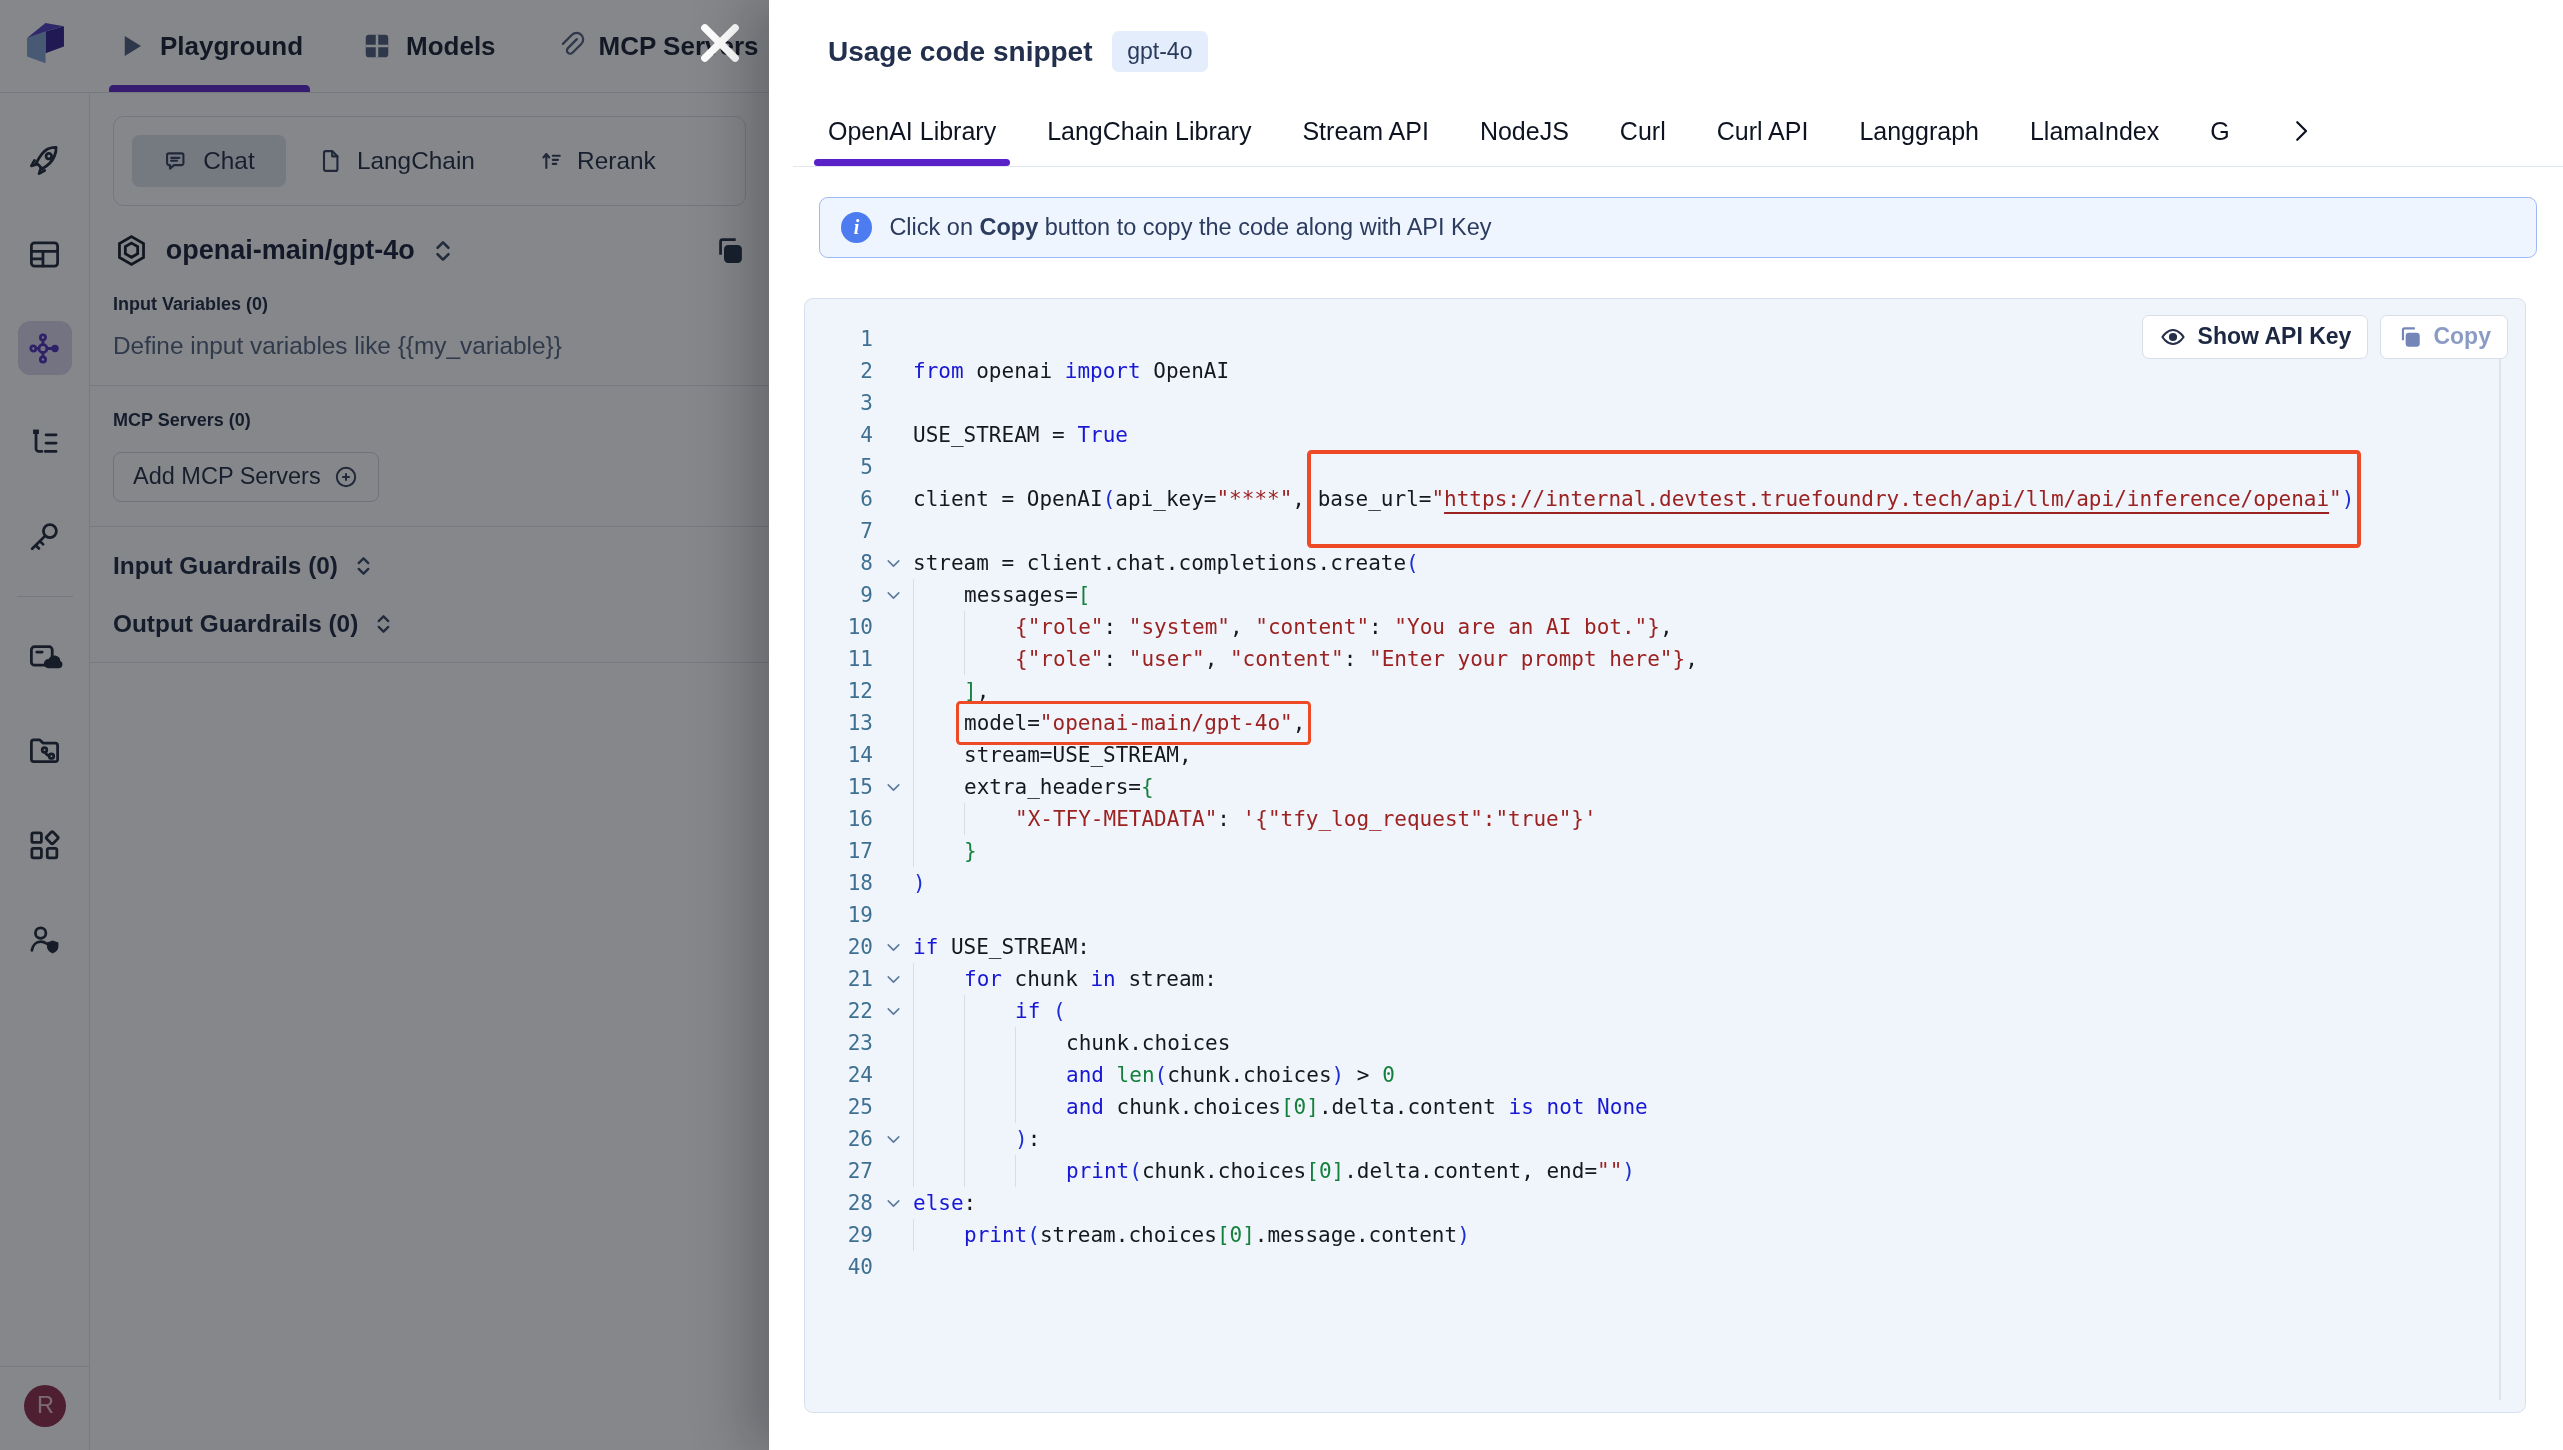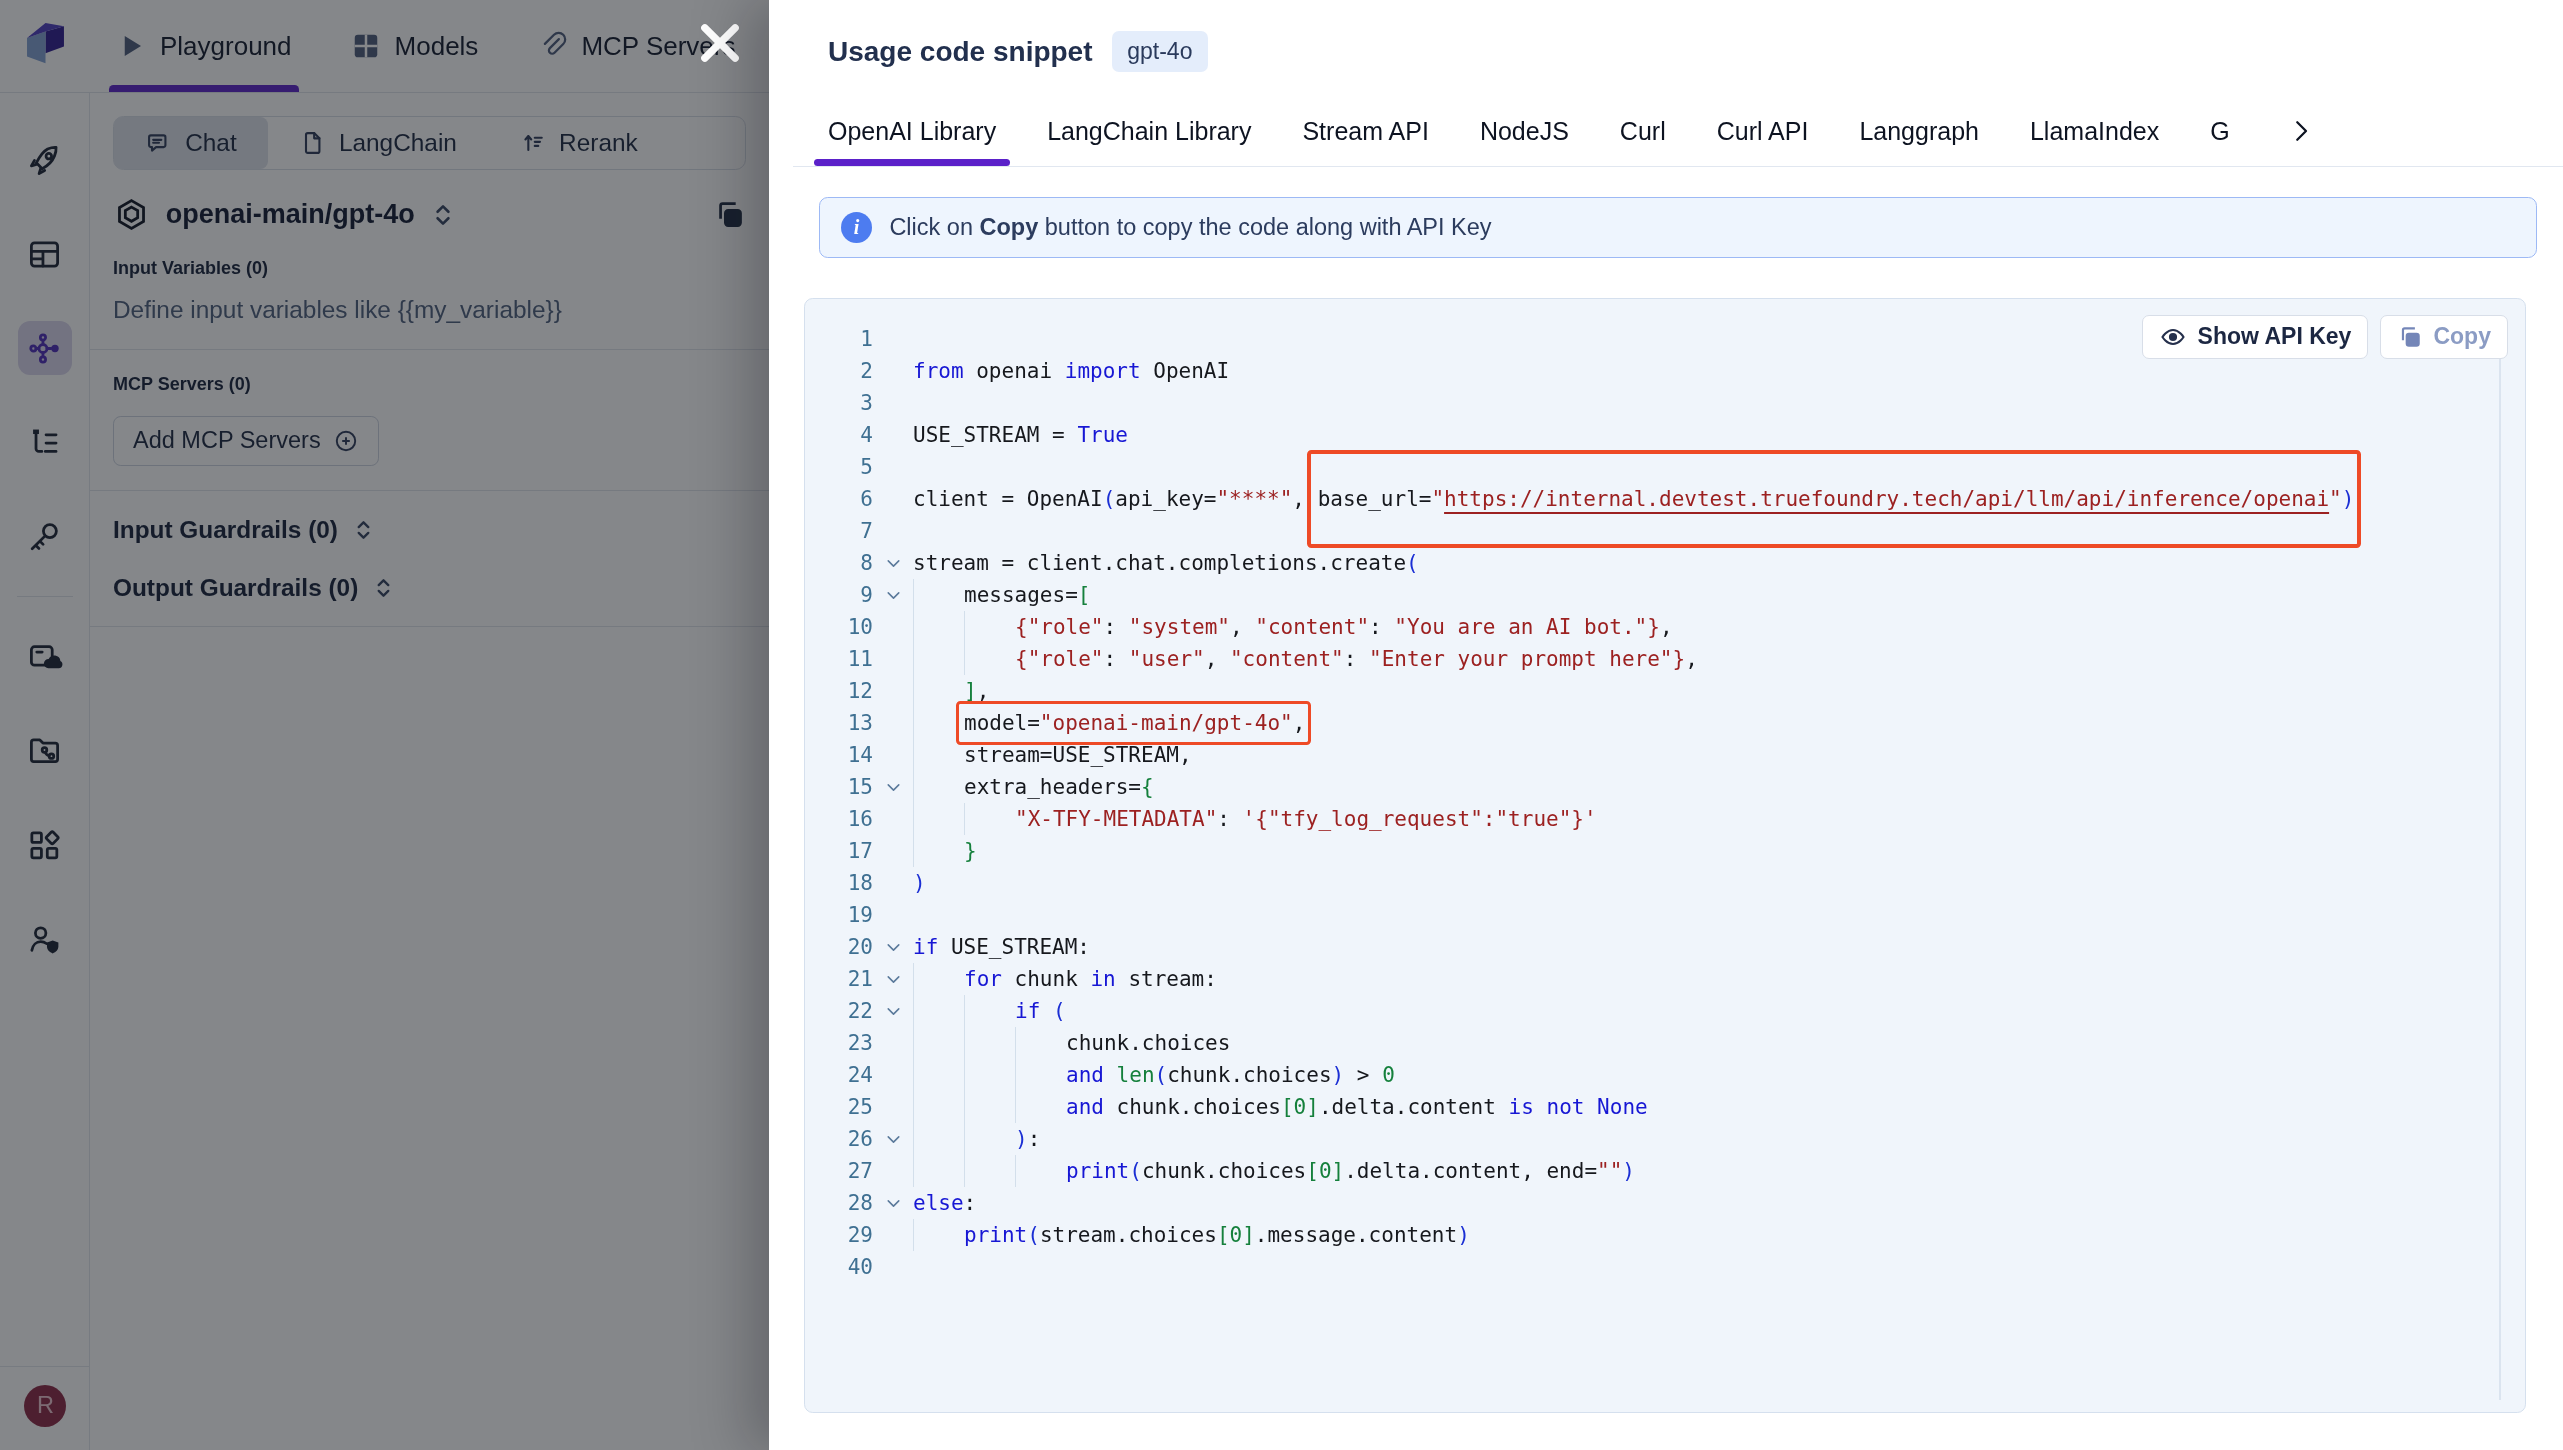--- a/index.html
+++ b/index.html
@@ -8,35 +8,35 @@
 
   .stage { position:relative; width:2563px; height:1451px; overflow:hidden; background:#fff; }
 
   
   .underlay { position:absolute; top:0; left:0; width:769px; height:1451px; background:#fff; }
 
   .topbar { position:absolute; top:0; left:0; width:769px; height:93px; border-bottom:1.7px solid #dfe3ea; display:flex; align-items:center; }
   .logo-box { width:90px; height:100%; display:flex; align-items:center; justify-content:center; flex:none; }
   .logo-box svg { width:47px; height:47px; }
   .nav-tabs { display:flex; gap:59px; margin-left:26px; height:100%; align-items:center; }
-  .nav-tab { position:relative; height:100%; display:flex; align-items:center; gap:14px; font-size:26px; font-weight:400; color:#10182b; cursor:pointer; white-space:nowrap; }
+  .nav-tab { position:relative; height:100%; display:flex; align-items:center; gap:14px; font-size:26px; font-weight:700; color:#10182b; cursor:pointer; white-space:nowrap; }
   .nav-tab .nic { width:30px; height:30px; color:#4b5a7a; flex:none; }
   .nav-tab .nic svg { width:100%; height:100%; }
   .nav-tab.active::after { content:''; position:absolute; left:-7px; right:-7px; bottom:0; height:7px; background:var(--accent,#5b21c9); border-radius:4.4px 4.4px 0 0; }
 
   .rail { position:absolute; top:93px; left:0; width:90px; bottom:0; border-right:1.7px solid #e2e6ed; display:flex; flex-direction:column; align-items:center; padding-top:40px; gap:40px; }
   .rail-ic { width:54px; height:54px; display:flex; align-items:center; justify-content:center; color:#1a2234; border-radius:12.2px; cursor:pointer; }
   .rail-ic svg { width:37px; height:37px; }
   .rail-ic.active { background:#d9d5ec; color:#4c2ab8; }
   .rail-sep { width:56px; border-top:1.7px solid #dfe3ea; margin:-7px 0; }
   .rail-bottom-line { position:absolute; bottom:84px; left:0; width:90px; border-top:1.7px solid #e2e6ed; }
   .avatar { position:absolute; bottom:24.4px; left:24.4px; width:42px; height:42px; border-radius:50%; background:var(--avatar-maroon,#8b2743); color:#ecc3ce; font-size:23.5px; display:flex; align-items:center; justify-content:center; cursor:pointer; }
 
   .lpanel { position:absolute; top:93px; left:90px; width:679px; bottom:0; }
-  .seg { margin:23px 23px 0; border:1.7px solid #d8dde6; border-radius:10.5px; padding:0; display:flex; }
+  .seg { margin:23px 23px 0; border:1.7px solid #d8dde6; border-radius:10.5px; padding:18px; display:flex; }
   .seg-item { display:inline-flex; align-items:center; gap:12.2px; font-size:24.4px; color:#1b2740; padding:12.2px 31px; border-radius:7.8px; cursor:pointer; white-space:nowrap; }
   .seg-item.active { background:#dde2eb; }
   .seg-item .sic { width:28px; height:28px; color:#2c3a58; }
   .seg-item .sic svg { width:100%; height:100%; }
 
   .model-row { display:flex; align-items:center; gap:15.7px; margin:26px 23px 0; }
   .model-row .oai { width:37px; height:37px; color:#0d1322; flex:none; }
   .model-row .oai svg { width:100%; height:100%; }
   .model-name { font-size:27px; font-weight:700; color:#0f1830; }
   .updown { width:26px; height:30px; color:#33415e; }

